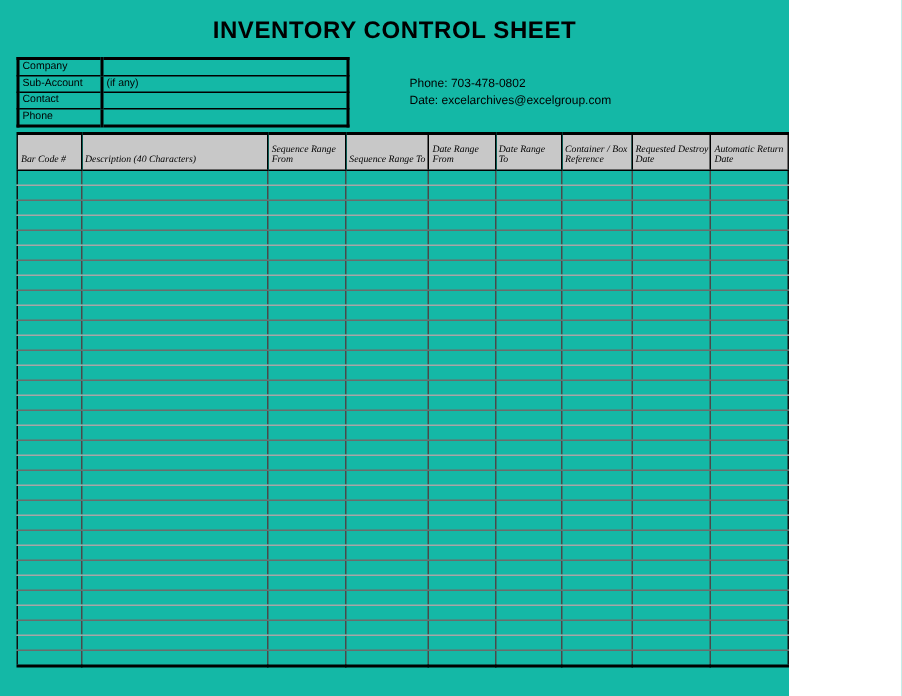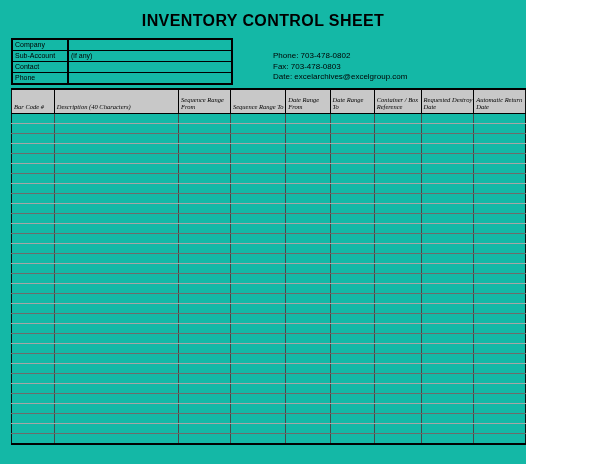--- a/index.html
+++ b/index.html
@@ -111,24 +111,20 @@
     </tr>
   </tbody>
     </table>
 
   <div class="contact">
     <div>
       <span>Phone:</span>
       <span>703-478-0802</span>
     </div>
     <div>
-      <span>Fax:</span>
-      <span>703-478-0803</span>
-    </div>
-    <div>
       <span>Date:</span>
       <span>excelarchives@excelgroup.com</span>
     </div>
   </div>
 
 
   <table class="inv-table">
     <colgroup>
         <col style="width: 50px;">
         <col style="width: 163px;">

